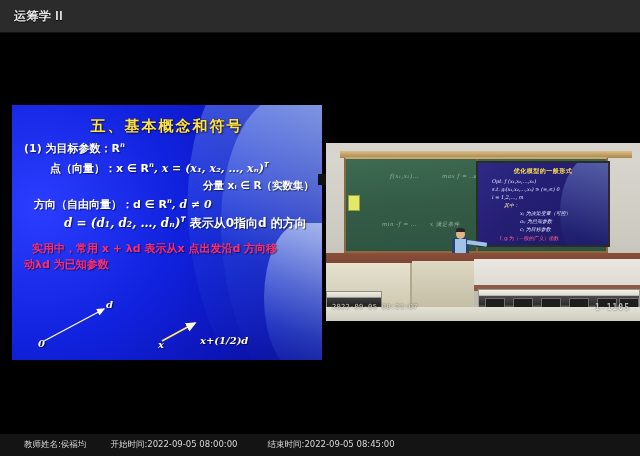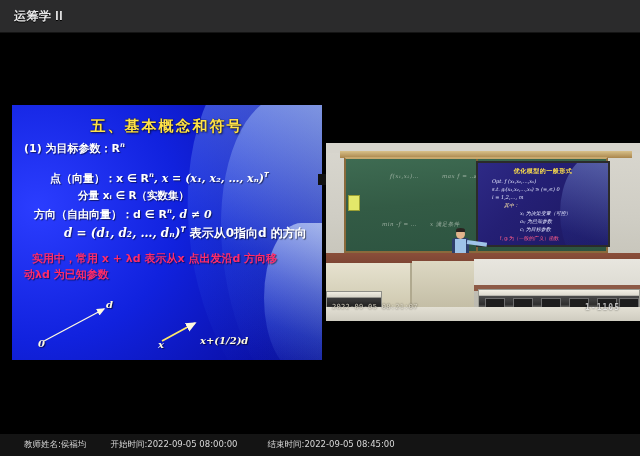--- a/index.html
+++ b/index.html
@@ -65,22 +65,22 @@
     text-shadow:1px 1px 2px #000a, 0 0 1px #000;
     font-family:"DejaVu Sans","Liberation Sans",sans-serif;
   }
 
   .l-white{
     color:#ffffff; font-weight:bold; text-shadow:1px 1px 1px rgba(0,0,0,.55);
     font-family:"DejaVu Sans","Liberation Sans",sans-serif;
   }
   .line1{ font-size:12.5px; margin-top:18px; margin-left:6px; letter-spacing:1px; }
   .line2{ font-size:11px; margin-top:5px; margin-left:4px; }
-  .line3{ font-size:11px; margin-top:15px; margin-left:30px; }
-  .line4{ font-size:10.5px; margin-top:3px; margin-left:58px; }
+  .line3{ font-size:11px; margin-top:5px; margin-left:30px; }
+  .line4{ font-size:10.5px; margin-top:3px; margin-left:58px;text-align:right; }
   .line5{ font-size:11px; margin-top:4px; margin-left:14px; }
   .line6{ font-size:12px; margin-top:3px; margin-left:44px; }
 
   .mth{ font-family:"DejaVu Serif","Liberation Serif",serif; font-style:italic; font-weight:bold; }
   .sup{ font-size:.62em; vertical-align:super; font-style:italic; }
 
   .l-red{
     color:#ff2b6a; font-weight:bold; font-size:11px;
     text-shadow:1px 1px 1px rgba(0,0,0,.5);
     font-family:"DejaVu Sans","Liberation Sans",sans-serif;
@@ -159,21 +159,21 @@
   .t-arm{ position:absolute; left:141px; top:97px; width:20px; height:4px; background:#9fc4e8; transform:rotate(8deg); transform-origin:left center; }
   .t-legs{ position:absolute; left:129px; top:118px; width:11px; height:34px; background:#2a3f7d; }
   
   .v-ts{
     position:absolute; left:6px; top:160px;
     color:#e9e4d2; font-size:7px; letter-spacing:.3px;
     font-family:"DejaVu Sans Mono","Liberation Mono",monospace;
     text-shadow:0 0 2px #000; opacity:.85; white-space:nowrap;
   }
   .v-cam{
-    position:absolute; right:20px; top:160px;
+    position:absolute; right:10px; top:160px;
     color:#e6e6e6; font-size:8px; font-weight:bold; letter-spacing:1px;
     font-family:"DejaVu Sans Mono","Liberation Mono",monospace;
     text-shadow:0 0 2px #000; opacity:.75;
   }
   
   .junction{ position:absolute; left:318px; top:141px; width:11px; height:11px; background:#111; }
 
   
   .footer{
     position:absolute; left:0; bottom:0; width:640px; height:23px;

